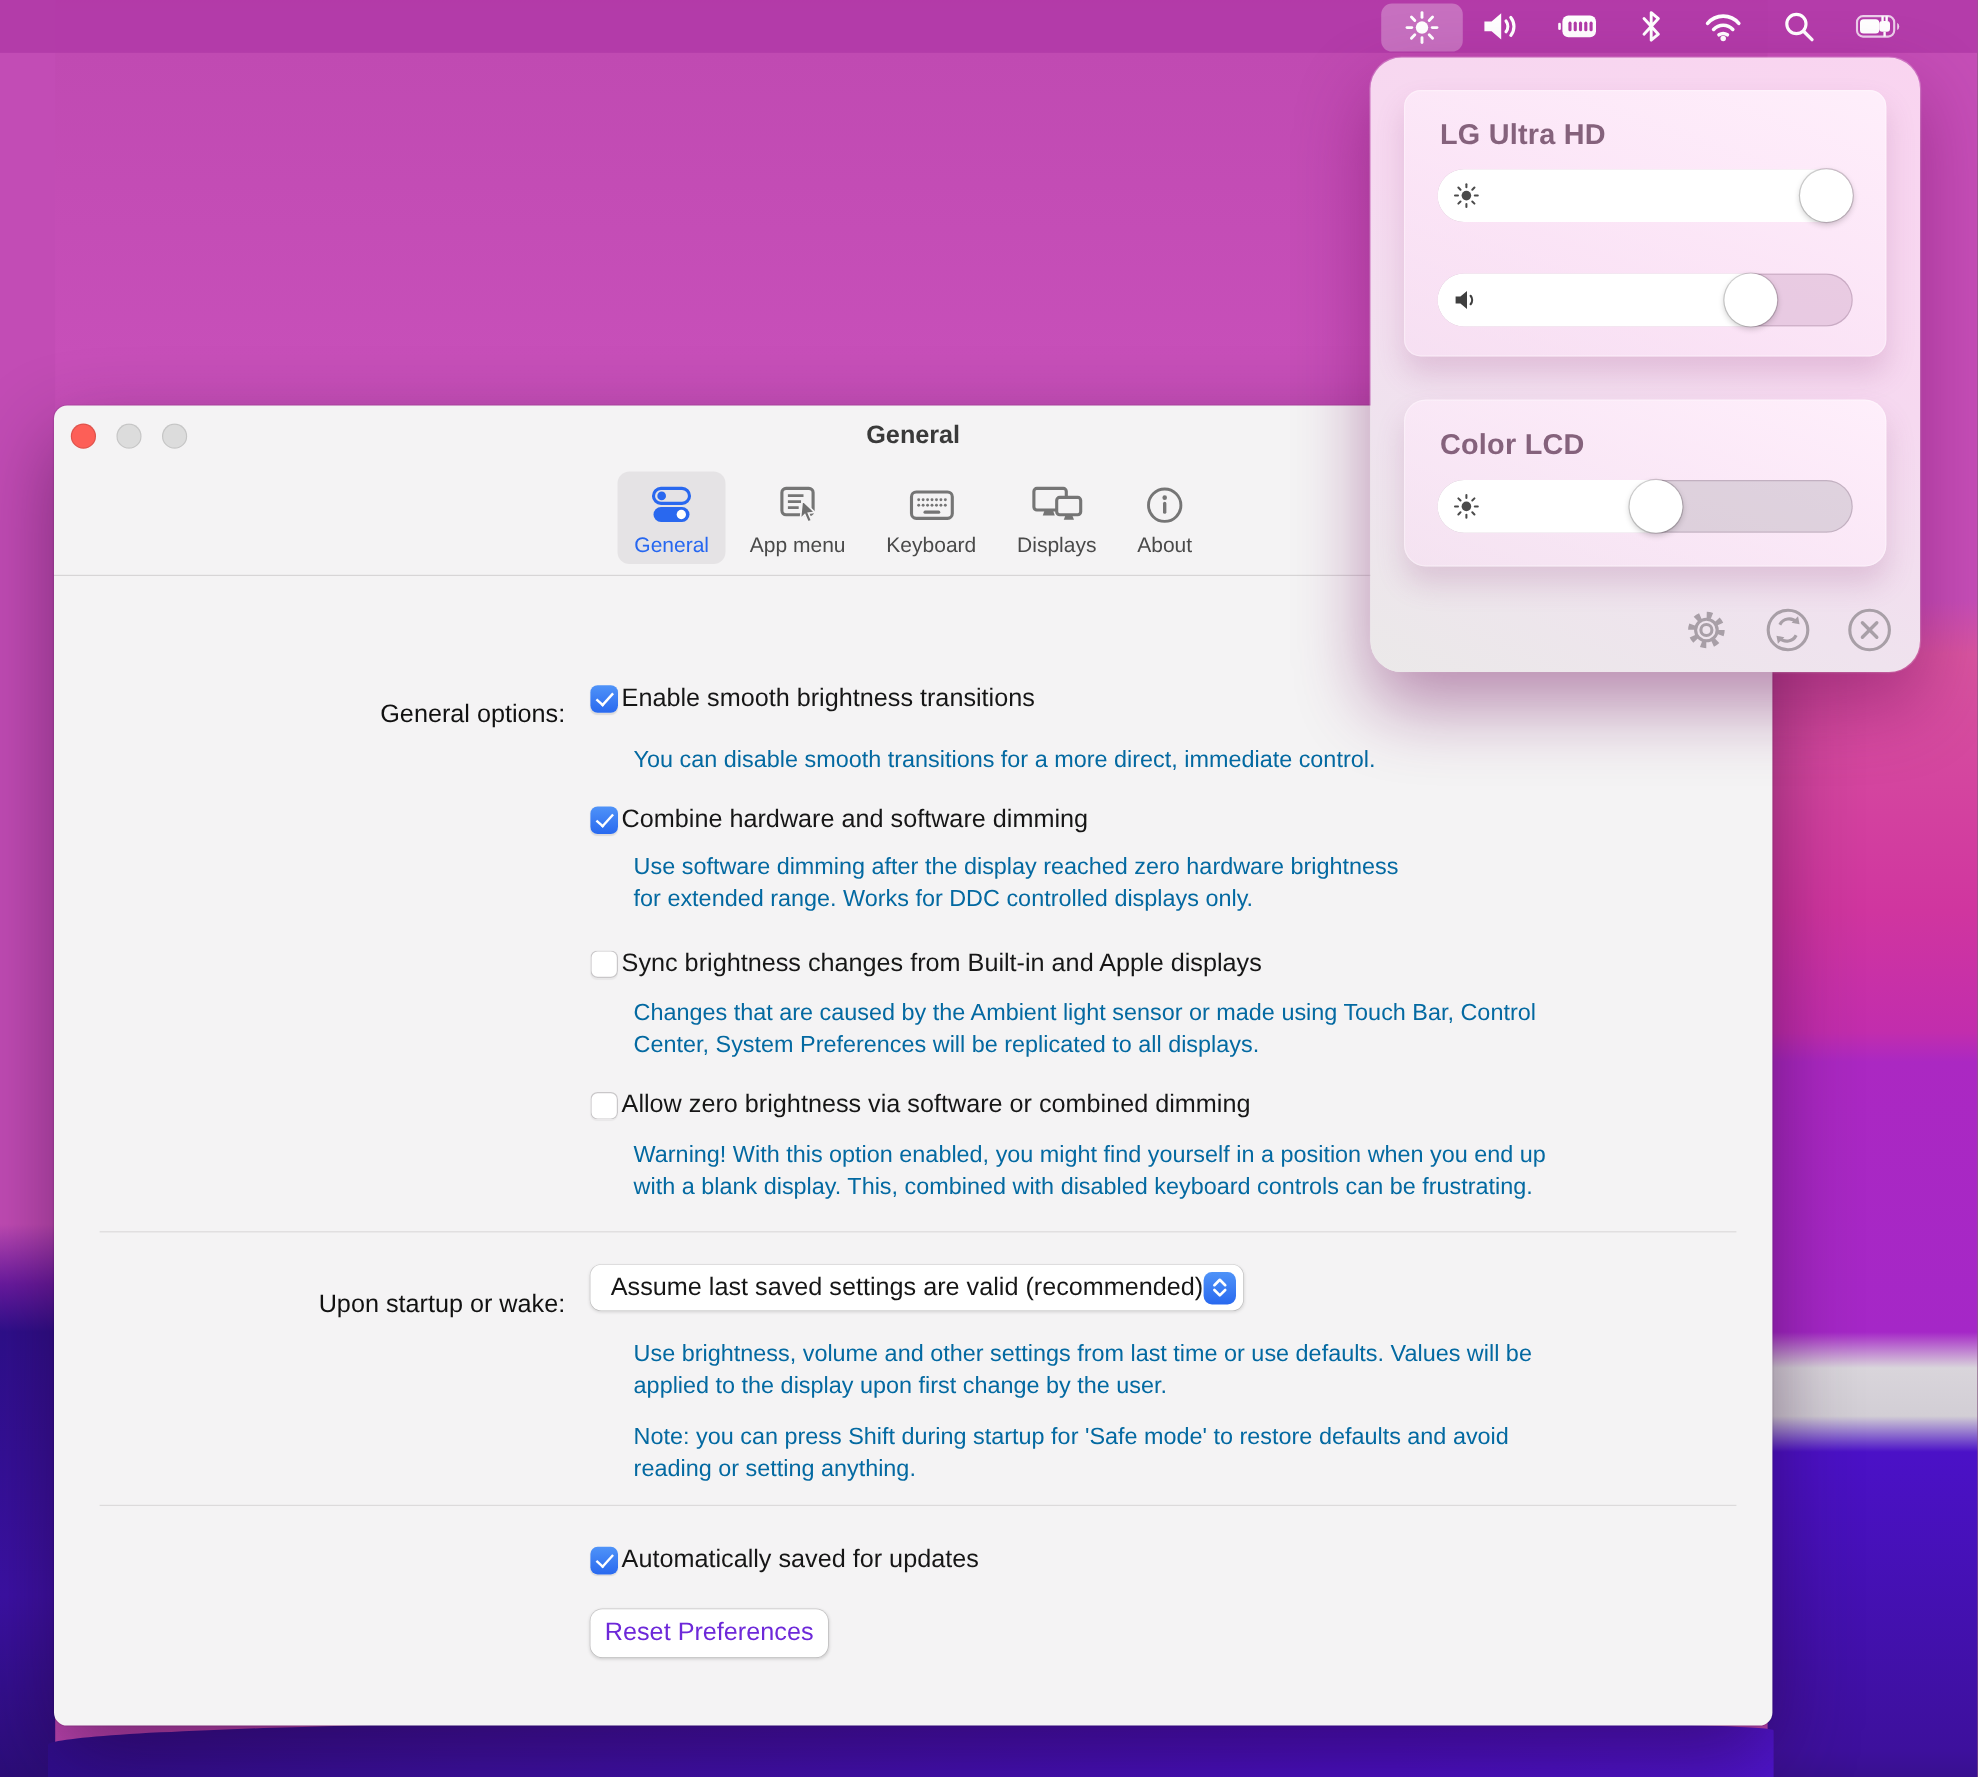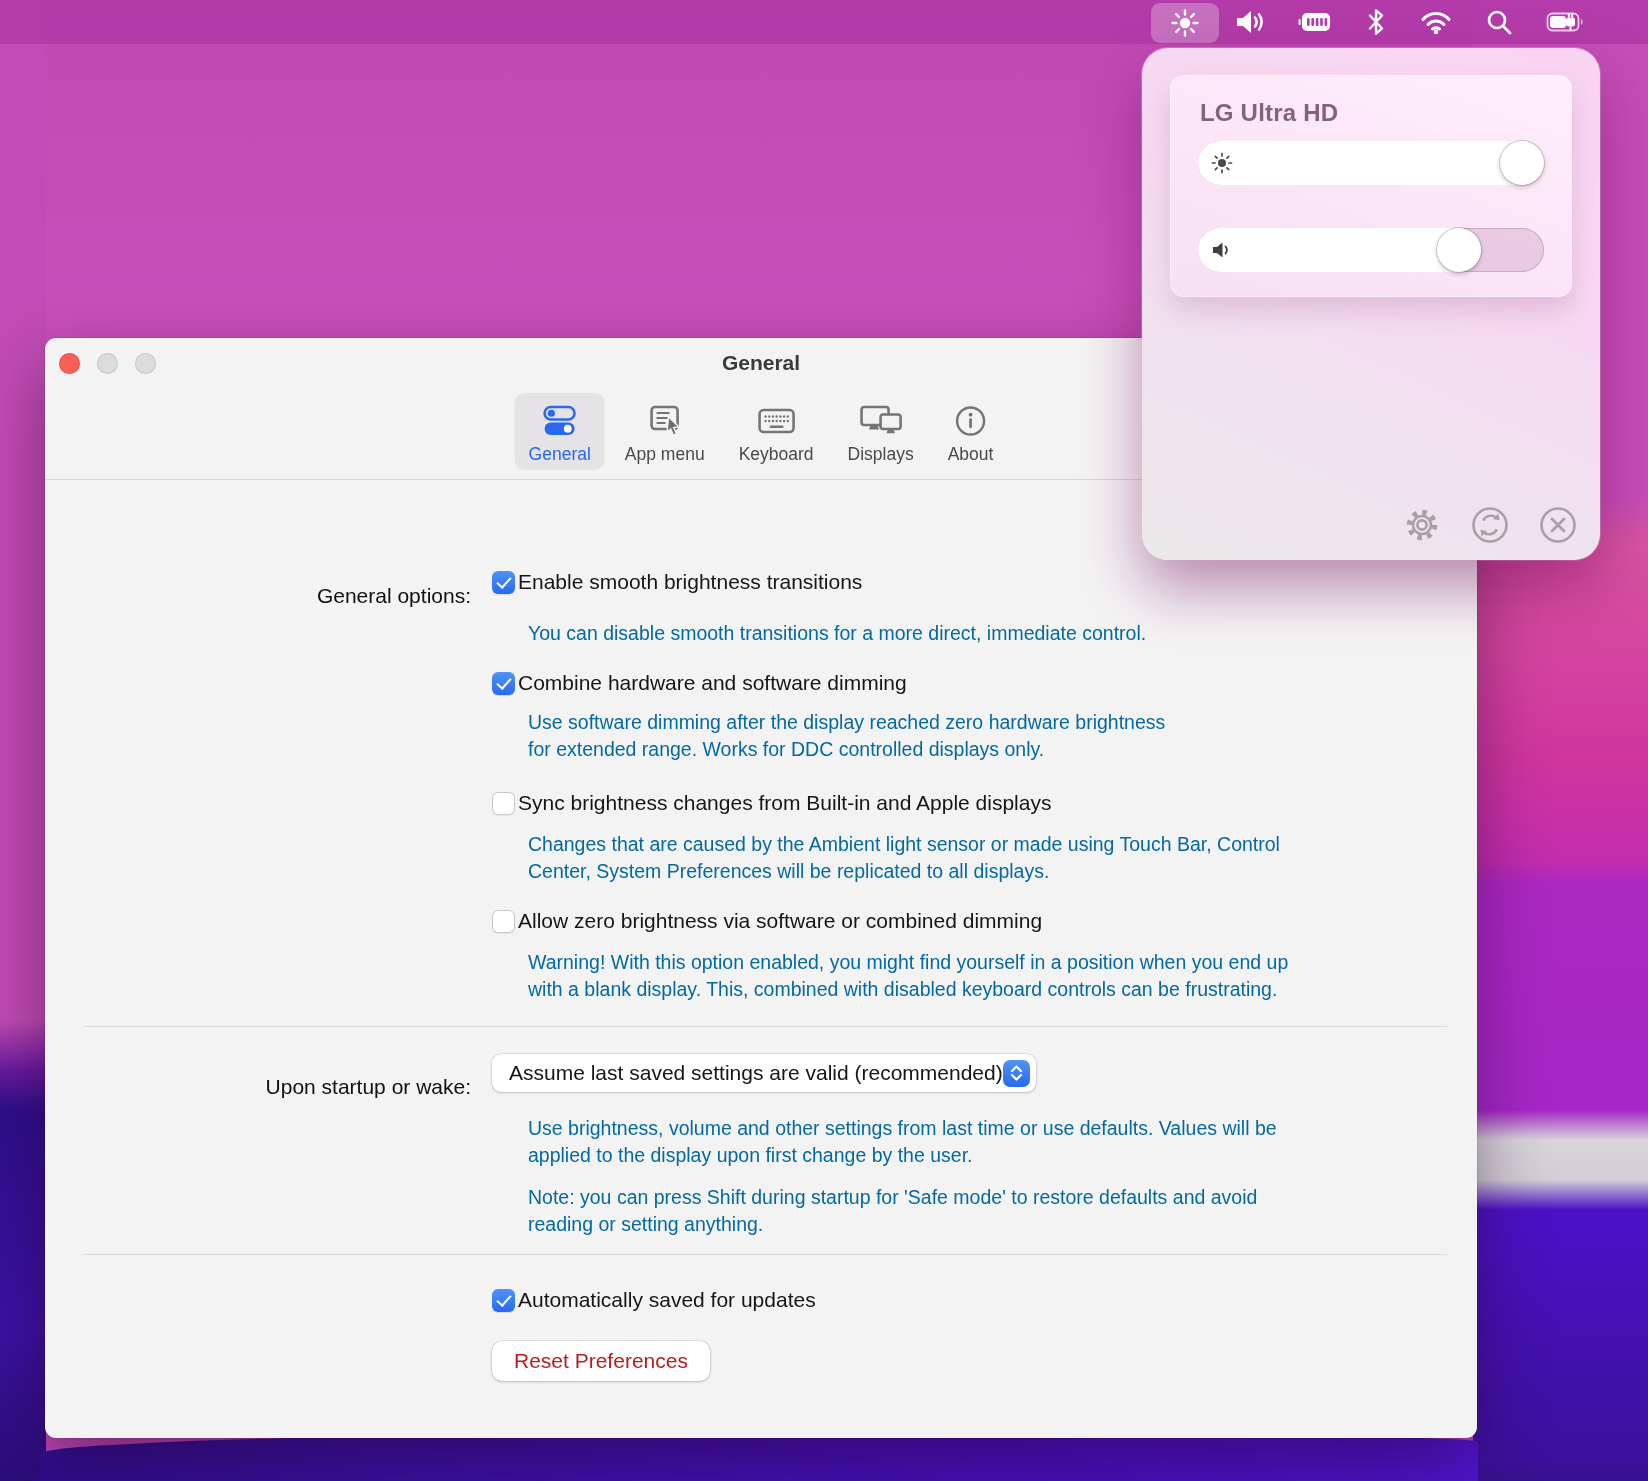--- a/index.html
+++ b/index.html
@@ -61,22 +61,22 @@
         border:solid #fff; border-width:0 2.6px 2.6px 0; transform:rotate(42deg); }
   .cbtext { margin-left:3px; }
   .help { padding-left:483px; color:#0369a1; font-size:19.5px; line-height:27px; }
   .divider { height:1px; background:#dcdadb; margin-left:38px; margin-right:30px; }
 
   .dropdown { margin-left:21px; height:38px; background:#fff; border-radius:9px;
         display:flex; align-items:center; padding:0 6px 0 17px;
         box-shadow:0 0 0 0.5px rgba(0,0,0,0.15), 0 1px 3px rgba(0,0,0,0.15); }
   .dd-chev { width:27px; height:27px; border-radius:7px; background:linear-gradient(#4f93f8,#2969ef);
         display:flex; align-items:center; justify-content:center; }
-  .reset-btn { margin-left:447px; height:40px; padding:0 22px; background:#fff; border:none;
-        border-radius:10px; font-size:21px; color:#b91c1c; font-family:inherit;
+  .reset-btn { margin-left:447px; height:40px; padding:0 12px; background:#fff; border:none;
+        border-radius:10px; font-size:21px; color:#6d28d9; font-family:inherit;
         box-shadow:0 0 0 0.5px rgba(0,0,0,0.15), 0 1px 3px rgba(0,0,0,0.18); }
 
   
   .mt12{margin-top:12px} .mt14{margin-top:14px} .mt15{margin-top:15px} .mt16{margin-top:16px}
   .mt20{margin-top:20px} .mt22{margin-top:22px} .mt23{margin-top:23px} .mt25{margin-top:25px}
   .mt26{margin-top:26px} .mt27{margin-top:27px} .mt31{margin-top:31px}
 
   
   .popover { position:absolute; left:1142px; top:48px; width:458px; height:512px; z-index:20;
         border-radius:26px;
@@ -391,20 +391,43 @@
         <span class="slicon">
           <svg width="22" height="20" viewBox="0 0 22 20">
             <path d="M2 7 h4 l5.5 -4.5 v15 L6 13 H2 z" fill="#3f3f3f"></path>
             <path d="M14.5 6.5 a5.5 5.5 0 0 1 0 7" stroke="#3f3f3f" stroke-width="1.8" fill="none" stroke-linecap="round"></path>
           </svg>
         </span>
         <div class="knob"></div>
       </div>
     </div>
 
+    <div class="pcard card2">
+      <div class="ptitle">Color LCD</div>
+
+      <div class="pslider sl3 graytrack" style="--frac: 0.53;">
+        <div class="fill"></div>
+        <span class="slicon">
+          <svg width="22" height="22" viewBox="0 0 22 22">
+            <circle cx="11" cy="11" r="4" fill="#4a4a4a"></circle>
+            <g stroke="#4a4a4a" stroke-width="1.7" stroke-linecap="round">
+              <line x1="11" y1="1.5" x2="11" y2="4"></line>
+                <line x1="11" y1="18" x2="11" y2="20.5"></line>
+              <line x1="1.5" y1="11" x2="4" y2="11"></line>
+                <line x1="18" y1="11" x2="20.5" y2="11"></line>
+              <line x1="4.3" y1="4.3" x2="6.1" y2="6.1"></line>
+                <line x1="15.9" y1="15.9" x2="17.7" y2="17.7"></line>
+              <line x1="17.7" y1="4.3" x2="15.9" y2="6.1"></line>
+                <line x1="6.1" y1="15.9" x2="4.3" y2="17.7"></line>
+            </g>
+          </svg>
+        </span>
+        <div class="knob"></div>
+      </div>
+    </div>
 
     <div class="pactions">
       <span class="pact">
         <svg width="42" height="42" viewBox="0 0 42 42">
           <circle cx="21" cy="21" r="12.5" stroke="#a89fa7" stroke-width="5.5" fill="none" stroke-dasharray="4.4 5.4"></circle>
           <circle cx="21" cy="21" r="9" stroke="#a89fa7" stroke-width="2.6" fill="none"></circle>
           <circle cx="21" cy="21" r="4.6" stroke="#a89fa7" stroke-width="2.6" fill="none"></circle>
         </svg>
       </span>
       <span class="pact">

